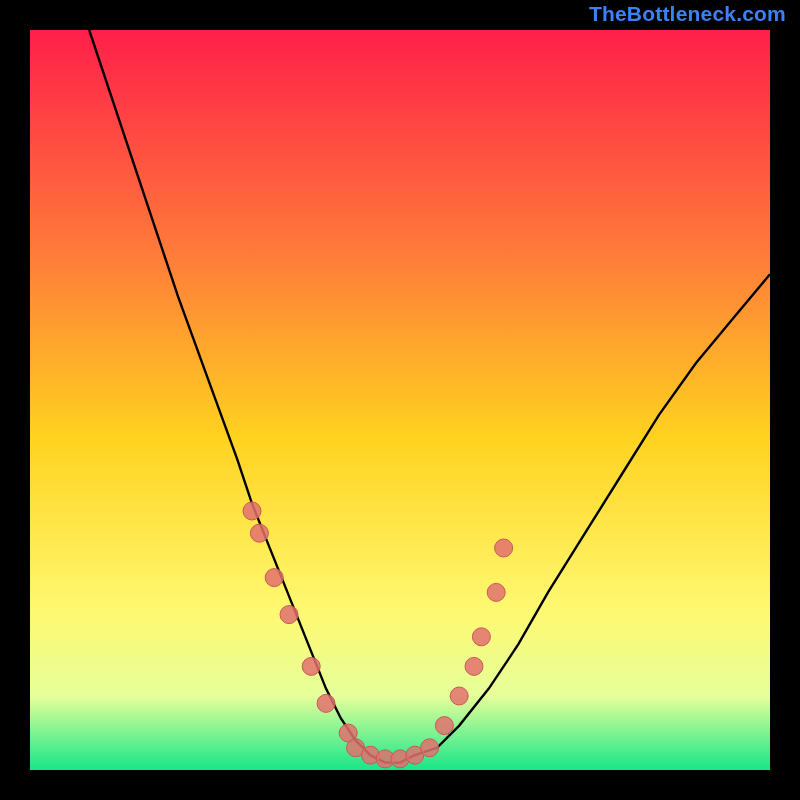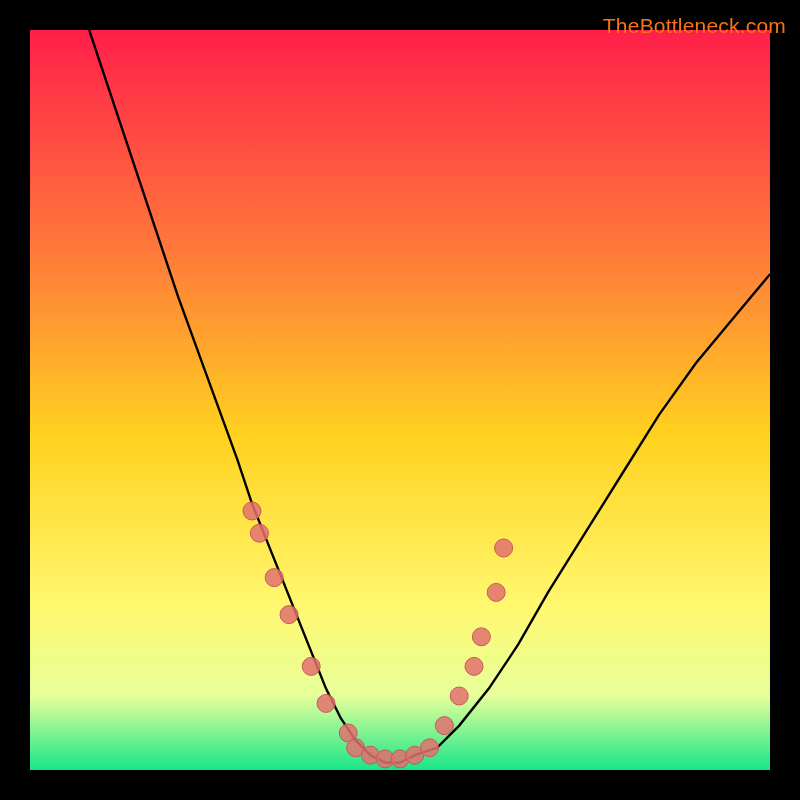--- a/index.html
+++ b/index.html
@@ -29,25 +29,25 @@
     position: absolute;
     left: 0; top: 0; right: 0; bottom: 0;
   }
   svg.curve {
     position: absolute;
     left: 0; top: 0;
     width: 740px; height: 740px;
   }
   .watermark {
     position: absolute;
-    top: 14px;
+    top: 2px;
     right: 14px;
-    color: #f97316;
+    color: #3b82f6;
     font-size: 21px;
-    font-weight: 400;
+    font-weight: 700;
     letter-spacing: 0.2px;
   }
 </style>
 </head>
 <body>
 
 <div class="frame">
   <div class="plot">
     <div class="gradient" id="grad" style="background: linear-gradient(rgb(255, 31, 74) 0%, rgb(255, 122, 58) 30%, rgb(255, 210, 31) 55%, rgb(255, 248, 112) 78%, rgb(230, 255, 154) 90%, rgb(23, 230, 138) 100%);"></div>
     <svg class="curve" id="svg" viewBox="0 0 740 740" preserveAspectRatio="none">

